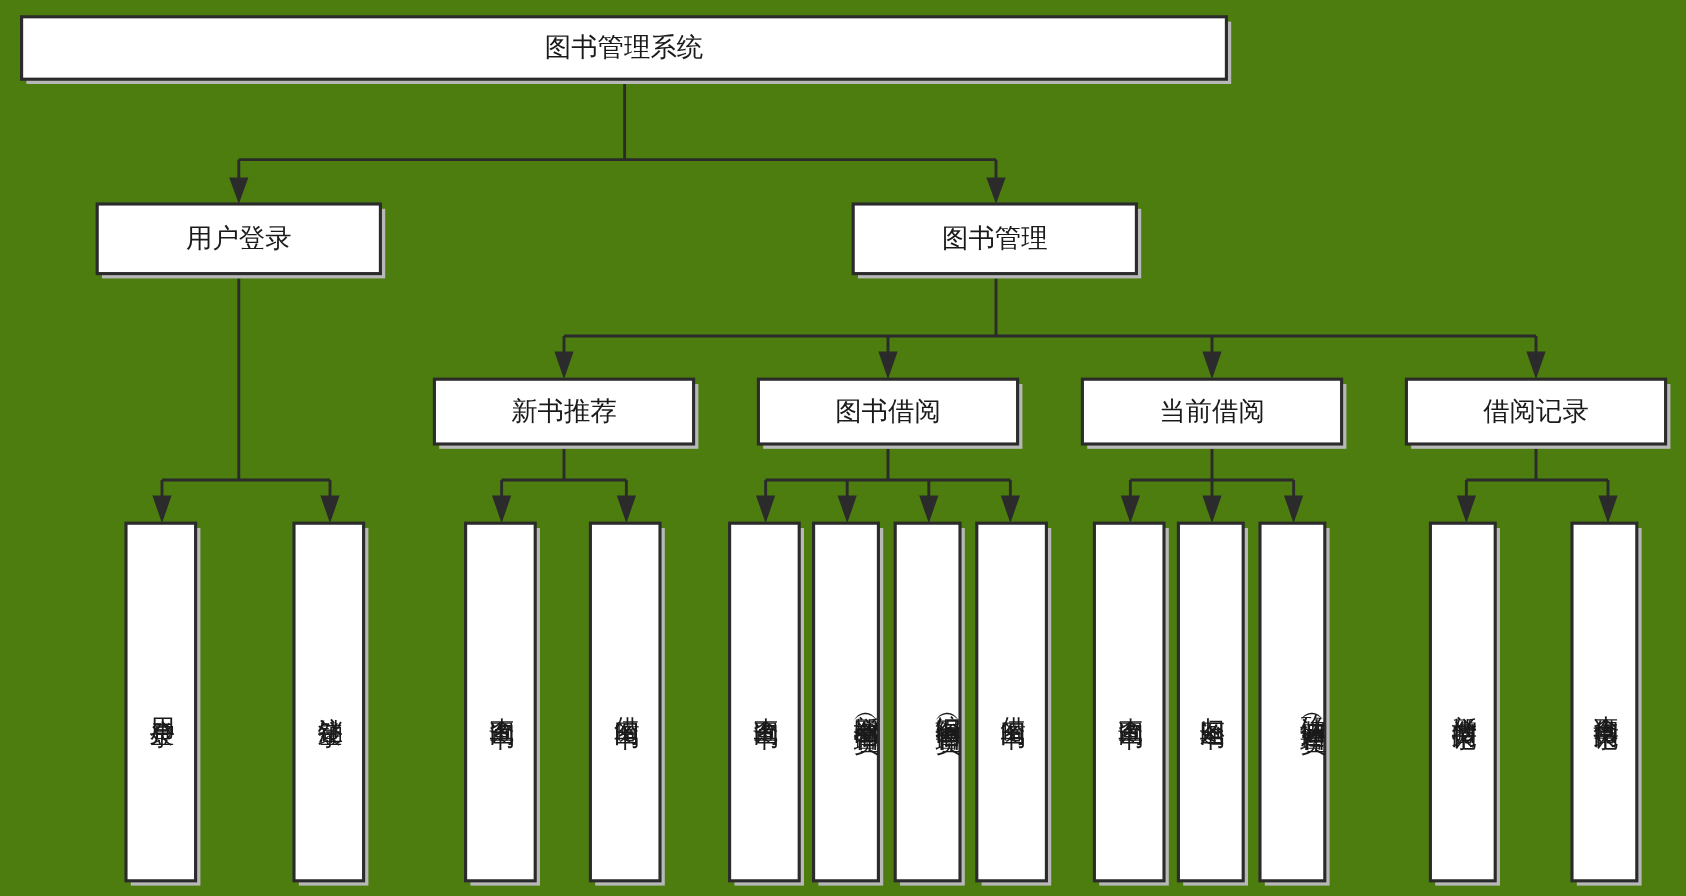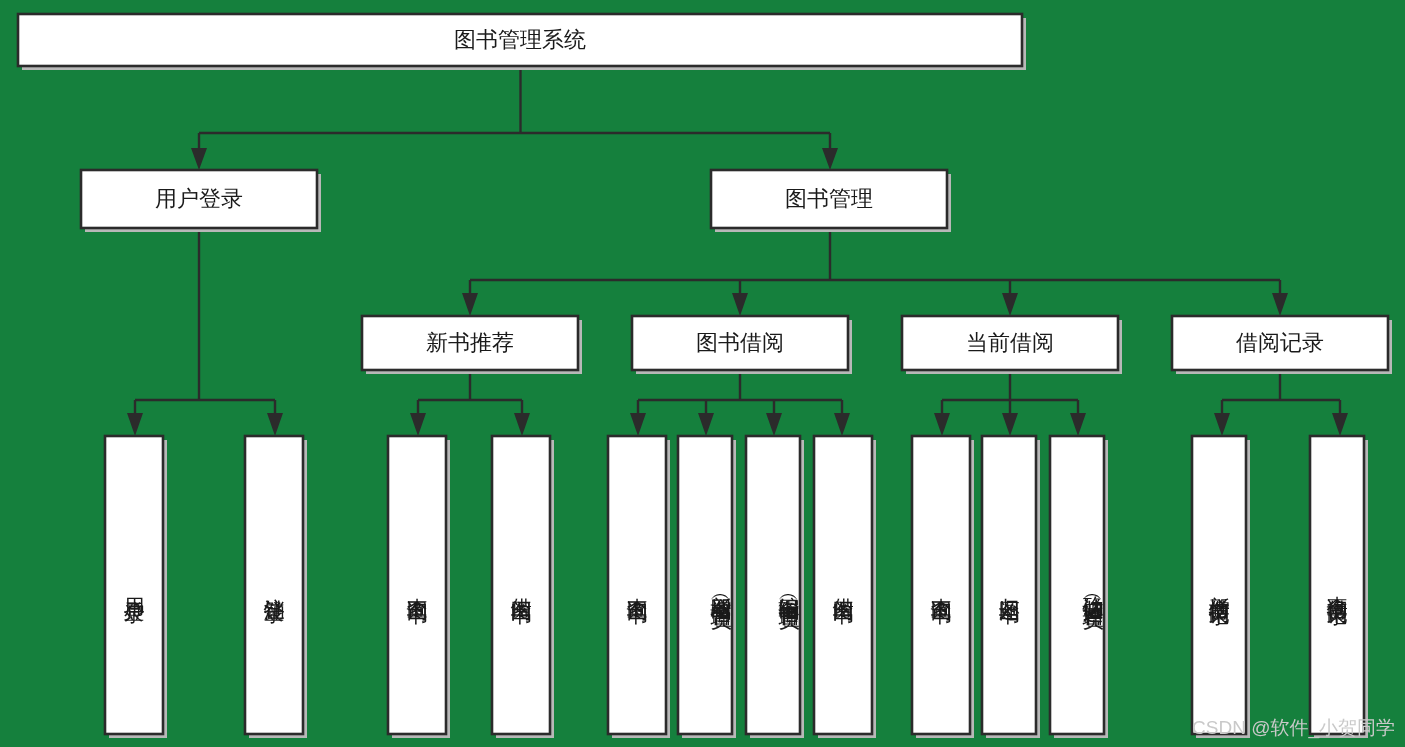--- a/index.html
+++ b/index.html
@@ -7,21 +7,21 @@
     padding: 0;
     background: #ffffff;
   }
   body {
     font-family: "Liberation Sans", "DejaVu Sans", sans-serif;
   }
   #diagram-root {
     position: relative;
     width: 1405px;
     height: 747px;
-    background: #15803d;
+    background: #4d7c0f;
     overflow: hidden;
   }
   svg#tree-canvas {
     position: absolute;
     left: 0;
     top: 0;
     width: 1405px;
     height: 747px;
   }
   .node-box {
@@ -252,15 +252,14 @@
   <div class="node-label-v" style="left:746px; top:436px; width:54px; height:298px; display:flex; align-items:flex-start; justify-content:center; padding-top:6px; box-sizing:border-box;">编辑图书（管理员）</div>
   <div class="node-label-v" style="left:814px; top:436px; width:58px; height:298px; display:flex; align-items:center; justify-content:center;">借阅图书</div>
 
   <div class="node-label-v" style="left:912px; top:436px; width:58px; height:298px; display:flex; align-items:center; justify-content:center;">查询图书</div>
   <div class="node-label-v" style="left:982px; top:436px; width:54px; height:298px; display:flex; align-items:center; justify-content:center;">归还图书</div>
   <div class="node-label-v" style="left:1050px; top:436px; width:54px; height:298px; display:flex; align-items:flex-start; justify-content:center; padding-top:6px; box-sizing:border-box;">确认归还（管理员）</div>
 
   <div class="node-label-v" style="left:1192px; top:436px; width:54px; height:298px; display:flex; align-items:center; justify-content:center;">新增借阅记录</div>
   <div class="node-label-v" style="left:1310px; top:436px; width:54px; height:298px; display:flex; align-items:center; justify-content:center;">查询借阅记录</div>
 
-  <div class="watermark">CSDN @软件_小贺同学</div>
 
 </div>
 
 </body></html>

